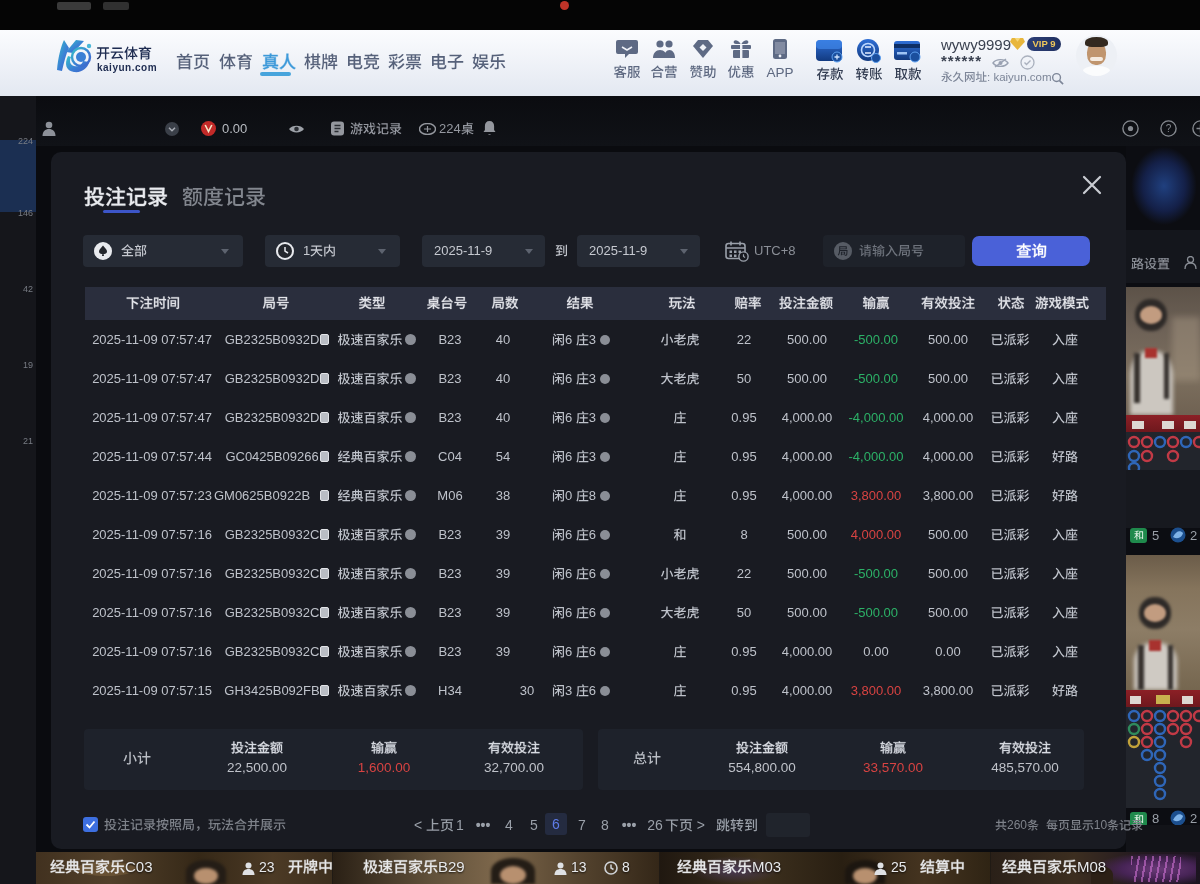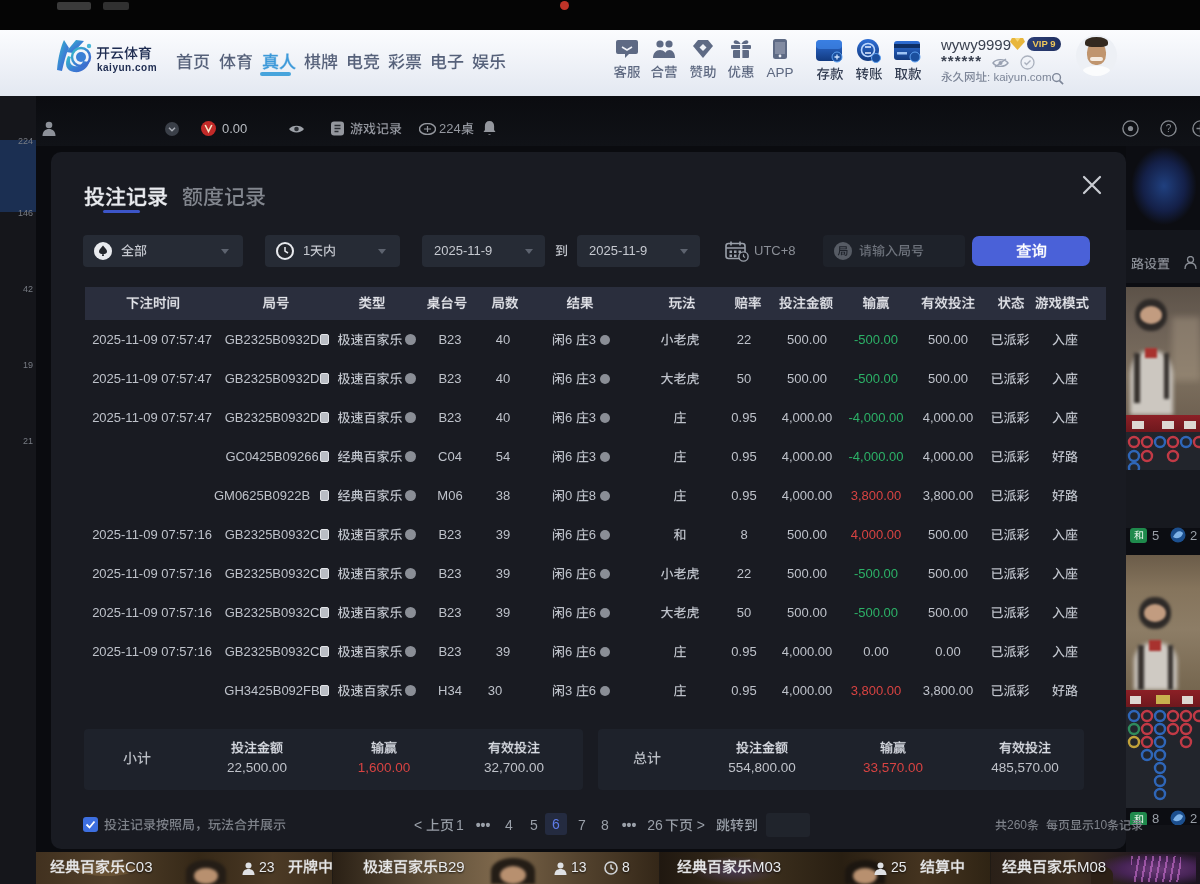--- a/index.html
+++ b/index.html
@@ -898,20 +898,21 @@
             <use href="#u5df2"></use>
             <use href="#u6d3e" transform="translate(1000 0)"></use>
             <use href="#u5f69" transform="translate(2000 0)"></use>
           </svg></span>
     <span class="c" style="left:1014px"><svg class="zh" style="width:2em" viewBox="0 0 2000 1000" preserveAspectRatio="xMinYMin meet">
             <use href="#u5165"></use>
             <use href="#u5ea7" transform="translate(1000 0)"></use>
           </svg></span>
   </div>
   <div class="trow" style="top:285px">
+    <span class="c" style="left:101px">2025-11-09 07:57:44</span>
     <span class="c" style="left:221px">GC0425B09266</span>
     <span class="copyic" style="left:269px"></span>
     <span class="c" style="left:319px"><svg class="zh" style="width:5em" viewBox="0 0 5000 1000" preserveAspectRatio="xMinYMin meet">
             <use href="#u7ecf"></use>
             <use href="#u5178" transform="translate(1000 0)"></use>
             <use href="#u767e" transform="translate(2000 0)"></use>
             <use href="#u5bb6" transform="translate(3000 0)"></use>
             <use href="#u4e50" transform="translate(4000 0)"></use>
           </svg></span>
     <span class="infodot" style="left:354px"></span>
@@ -934,20 +935,21 @@
             <use href="#u5df2"></use>
             <use href="#u6d3e" transform="translate(1000 0)"></use>
             <use href="#u5f69" transform="translate(2000 0)"></use>
           </svg></span>
     <span class="c" style="left:1014px"><svg class="zh" style="width:2em" viewBox="0 0 2000 1000" preserveAspectRatio="xMinYMin meet">
             <use href="#u597d"></use>
             <use href="#u8def" transform="translate(1000 0)"></use>
           </svg></span>
   </div>
   <div class="trow" style="top:324px">
+    <span class="c" style="left:101px">2025-11-09 07:57:23</span>
     <span class="c" style="left:211px">GM0625B0922B</span>
     <span class="copyic" style="left:269px"></span>
     <span class="c" style="left:319px"><svg class="zh" style="width:5em" viewBox="0 0 5000 1000" preserveAspectRatio="xMinYMin meet">
             <use href="#u7ecf"></use>
             <use href="#u5178" transform="translate(1000 0)"></use>
             <use href="#u767e" transform="translate(2000 0)"></use>
             <use href="#u5bb6" transform="translate(3000 0)"></use>
             <use href="#u4e50" transform="translate(4000 0)"></use>
           </svg></span>
     <span class="infodot" style="left:354px"></span>
@@ -1122,32 +1124,33 @@
             <use href="#u5df2"></use>
             <use href="#u6d3e" transform="translate(1000 0)"></use>
             <use href="#u5f69" transform="translate(2000 0)"></use>
           </svg></span>
     <span class="c" style="left:1014px"><svg class="zh" style="width:2em" viewBox="0 0 2000 1000" preserveAspectRatio="xMinYMin meet">
             <use href="#u5165"></use>
             <use href="#u5ea7" transform="translate(1000 0)"></use>
           </svg></span>
   </div>
   <div class="trow" style="top:519px">
+    <span class="c" style="left:101px">2025-11-09 07:57:15</span>
     <span class="c" style="left:221px">GH3425B092FB</span>
     <span class="copyic" style="left:269px"></span>
     <span class="c" style="left:319px"><svg class="zh" style="width:5em" viewBox="0 0 5000 1000" preserveAspectRatio="xMinYMin meet">
             <use href="#u6781"></use>
             <use href="#u901f" transform="translate(1000 0)"></use>
             <use href="#u767e" transform="translate(2000 0)"></use>
             <use href="#u5bb6" transform="translate(3000 0)"></use>
             <use href="#u4e50" transform="translate(4000 0)"></use>
           </svg></span>
     <span class="infodot" style="left:354px"></span>
     <span class="c" style="left:399px">H34</span>
-    <span class="c" style="left:444px">30</span>
+    <span class="c" style="left:476px">30</span>
     <span class="c" style="left:523px"><svg class="zh" style="width:1em" viewBox="0 0 1000 1000" preserveAspectRatio="xMinYMin meet">
             <use href="#u95f2"></use>
           </svg>3 <svg class="zh" style="width:1em" viewBox="0 0 1000 1000" preserveAspectRatio="xMinYMin meet">
             <use href="#u5e84"></use>
           </svg>6</span>
     <span class="infodot sm" style="left:549px"></span>
     <span class="c" style="left:629px"><svg class="zh" style="width:1em" viewBox="0 0 1000 1000" preserveAspectRatio="xMinYMin meet">
             <use href="#u5e84"></use>
           </svg></span>
     <span class="c" style="left:693px">0.95</span>

